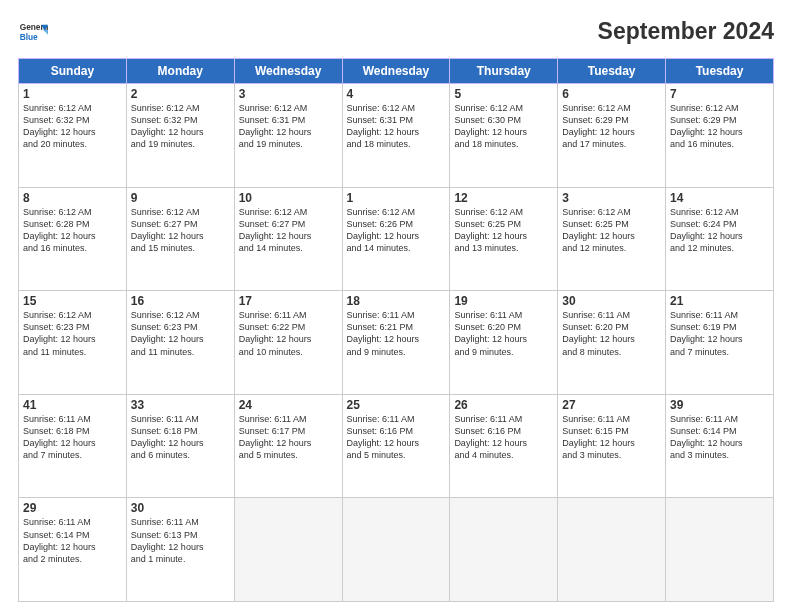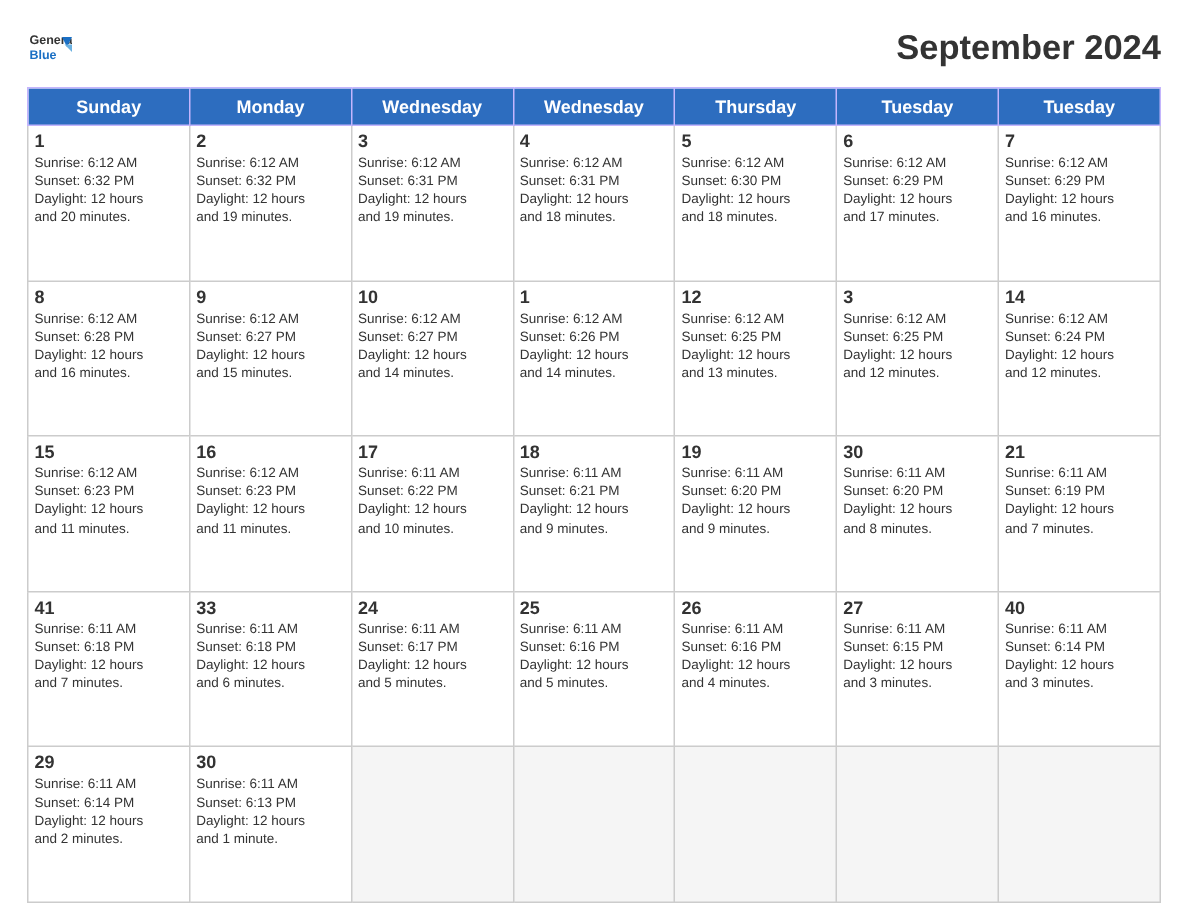--- a/index.html
+++ b/index.html
@@ -304,21 +304,21 @@
 and 4 minutes.</div>
           </td>
           <td>
             <span class="day-num">27</span>
             <div class="cell-text" style="white-space: pre-line;">Sunrise: 6:11 AM
 Sunset: 6:15 PM
 Daylight: 12 hours
 and 3 minutes.</div>
           </td>
           <td>
-            <span class="day-num">40</span>
+            <span class="day-num">39</span>
             <div class="cell-text" style="white-space: pre-line;">Sunrise: 6:11 AM
 Sunset: 6:14 PM
 Daylight: 12 hours
 and 3 minutes.</div>
           </td>
         </tr>
         <tr>
           <td>
             <span class="day-num">29</span>
             <div class="cell-text" style="white-space: pre-line;">Sunrise: 6:11 AM

